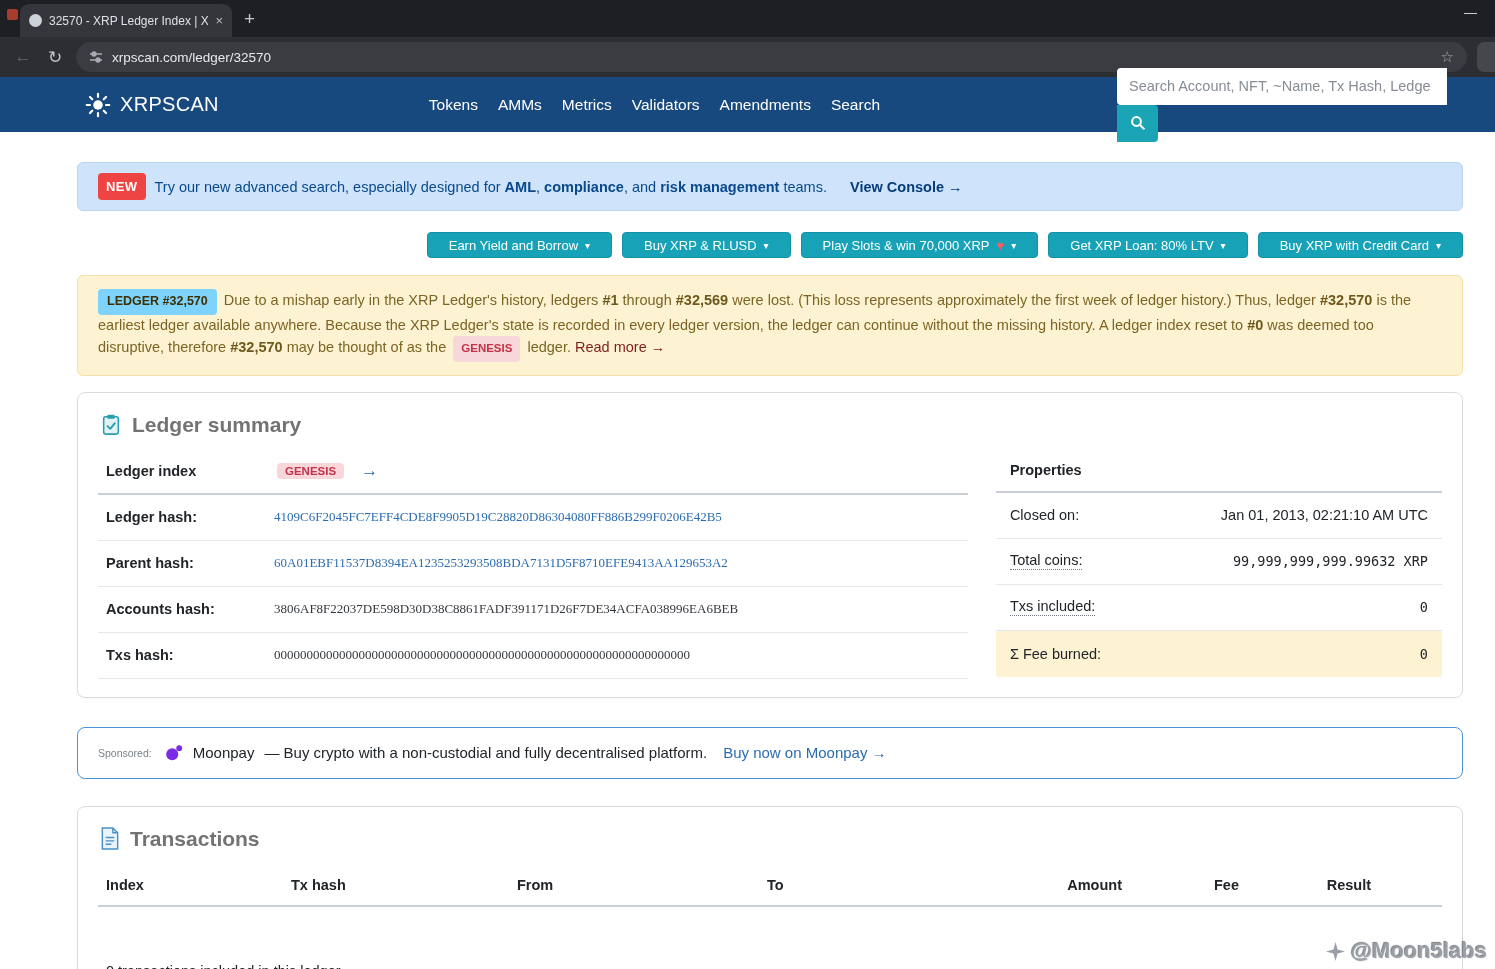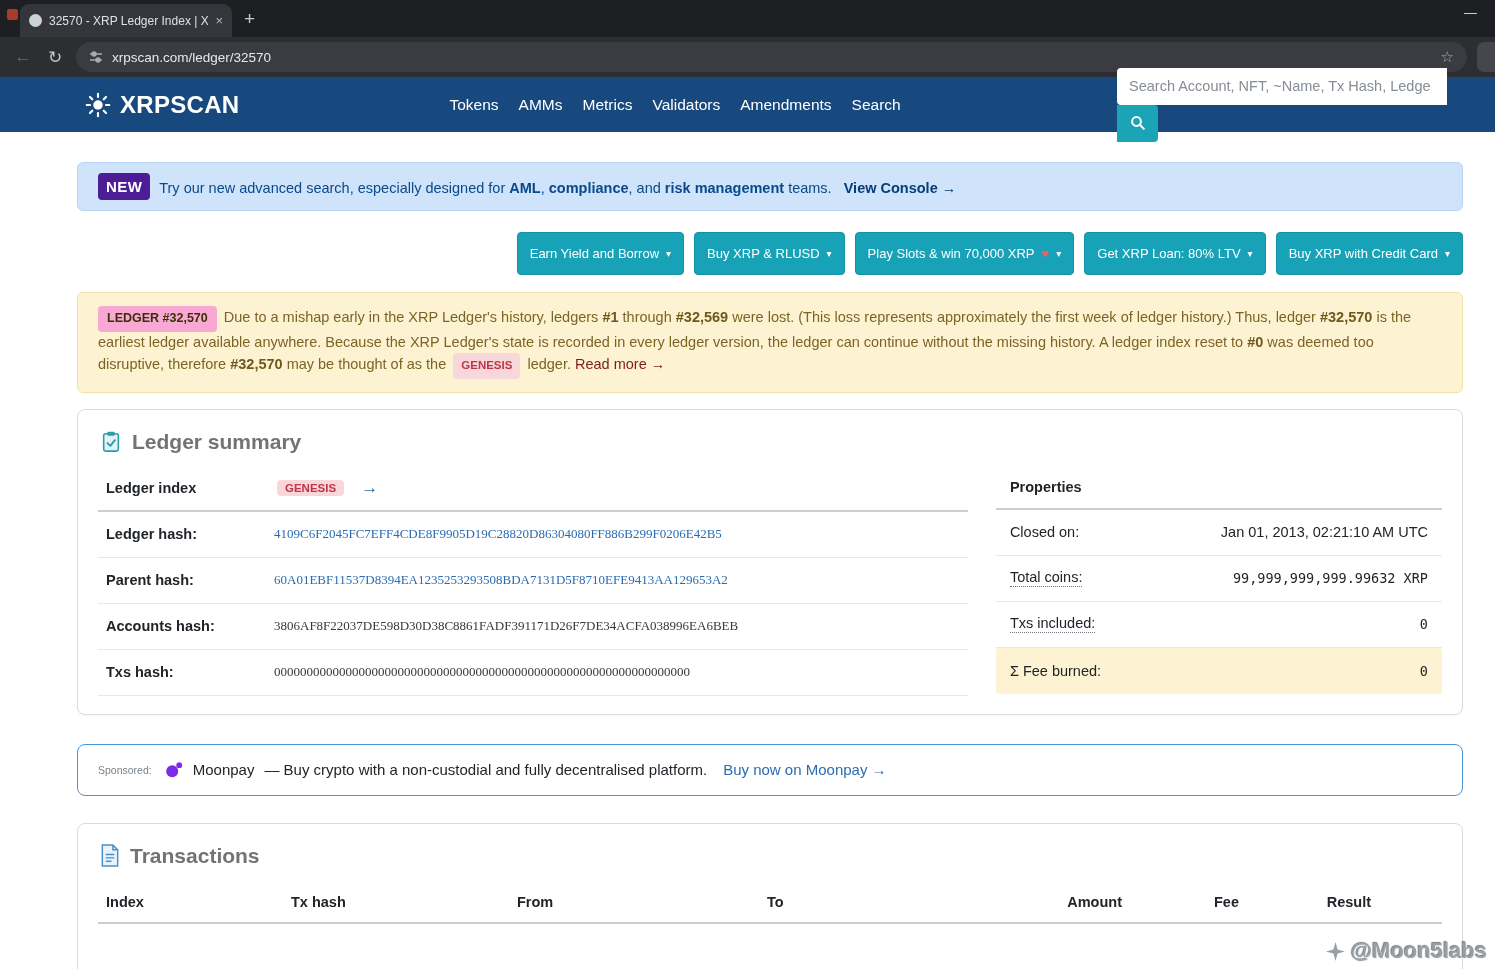--- a/index.html
+++ b/index.html
@@ -20,42 +20,42 @@
   .tb-icon{font-size:17px;color:#c2c6cb;width:22px;text-align:center;cursor:pointer;}
   .tb-icon.disabled{color:#63676d;}
   .omnibox{flex:1;height:30px;background:#3a3c41;border-radius:15px;display:flex;align-items:center;padding:0 13px;gap:9px;cursor:text;}
   .url{flex:1;color:#e6e9ed;font-size:13.5px;}
   .star{color:#a6abb1;font-size:15px;cursor:pointer;}
   .profile-cut{width:30px;height:30px;border-radius:7px;background:#45474c;margin-right:-24px;flex:none;}
 
   
   .site-header{height:55px;background:#18497e;display:flex;align-items:center;padding:0 48px 0 85px;}
   .brand{display:flex;align-items:center;gap:9px;color:#fff;}
-  .brand-name{font-size:24px;font-weight:700;letter-spacing:.3px;text-align:right;}
+  .brand-name{font-size:20px;font-weight:400;letter-spacing:.3px;text-align:right;}
   .main-nav{display:flex;gap:20px;margin-left:210px;}
   .main-nav a{color:#fff;font-size:15.5px;}
   .nav-search{margin-left:auto;display:flex;flex-direction:column;}
   .nav-search input{width:330px;height:37px;border:none;border-radius:4px 0 0 4px;padding:0 12px;font-size:14.5px;color:#333;font-family:inherit;outline:none;}
   .nav-search input::placeholder{color:#878d94;}
   .search-btn{width:41px;height:37px;background:#1ba4b6;border:none;border-radius:0 4px 4px 0;display:flex;align-items:center;justify-content:center;cursor:pointer;}
 
   
   .page{width:1386px;margin-left:77px;padding-top:30px;}
   .alert-info{background:#cfe3fa;border:1px solid #b9d5f2;border-radius:6px;color:#0a4a8c;font-size:14.5px;padding:10px 20px;line-height:21px;}
-  .badge-new{display:inline-block;background:#4c1d95;color:#fff;font-size:15px;font-weight:700;padding:3px 8px;border-radius:4px;letter-spacing:.4px;margin-right:9px;vertical-align:1px;}
+  .badge-new{display:inline-block;background:#ef4444;color:#fff;font-size:13px;font-weight:700;padding:3px 8px;border-radius:4px;letter-spacing:.4px;margin-right:9px;vertical-align:1px;}
   .alert-info b{font-weight:700;}
-  .alert-info a{color:#063d78;font-weight:700;margin-left:8px;}
+  .alert-info a{color:#063d78;font-weight:700;margin-left:19px;}
 
   .cta-row{display:flex;justify-content:flex-end;gap:10px;margin-top:21px;}
-  .cta{height:43px;background:#17a2b8;border:1px solid #1391a5;border-radius:4px;color:#fff;font-size:13px;display:flex;align-items:center;gap:7px;padding:0 12px;cursor:pointer;font-family:inherit;white-space:nowrap;}
+  .cta{height:26px;background:#17a2b8;border:1px solid #1391a5;border-radius:4px;color:#fff;font-size:13px;display:flex;align-items:center;gap:7px;padding:0 21px;cursor:pointer;font-family:inherit;white-space:nowrap;}
   .cta .caret{font-size:10px;}
   .cta .heart{color:#ff5a5f;font-size:13px;}
 
   .alert-warn{margin-top:17px;background:#fdf3d3;border:1px solid #f3e2a8;border-radius:6px;padding:13px 20px;color:#7c6524;font-size:14.5px;line-height:21.5px;}
-  .badge-ledger{display:inline-block;background:#f9a8d4;color:#3b2f05;font-weight:700;font-size:12.5px;padding:2px 9px;border-radius:4px;margin-right:7px;}
+  .badge-ledger{display:inline-block;background:#7dd3fc;color:#3b2f05;font-weight:700;font-size:12.5px;padding:2px 9px;border-radius:4px;margin-right:7px;}
   .alert-warn b{font-weight:700;color:#6e591b;}
   .badge-genesis{display:inline-block;background:#f8d7da;color:#c2344a;font-weight:700;font-size:11.5px;padding:2px 8px;border-radius:4px;margin:0 3px;}
   .alert-warn a{color:#7f1d1d;}
 
   .card{margin-top:16px;background:#fff;border:1px solid #d8dde2;border-radius:8px;padding:18px 20px;box-shadow:0 1px 2px rgba(0,0,0,.03);}
   .card-title{display:flex;align-items:center;gap:10px;margin:2px 0 12px 2px;}
   .card-title h2{font-size:21px;font-weight:600;color:#737373;}
 
   .summary-cols{display:flex;gap:28px;align-items:flex-start;}
   .sum-left{flex:1.95;}

